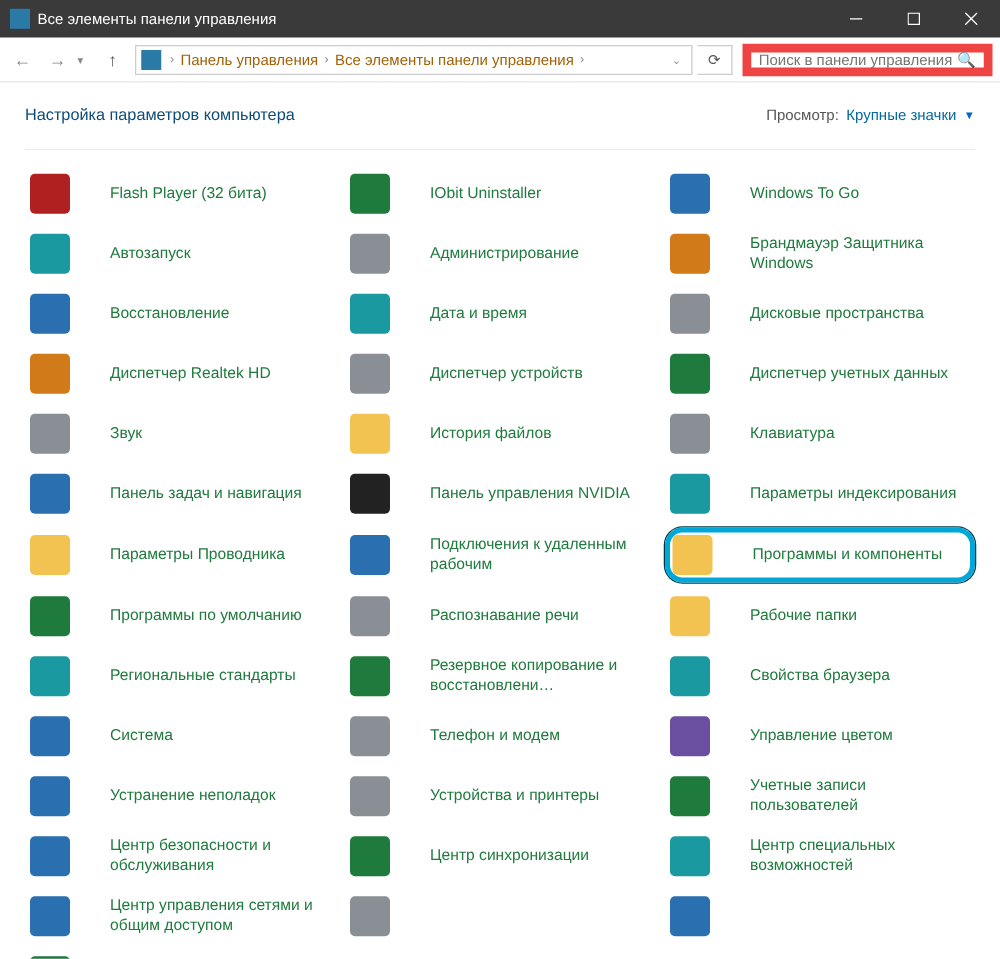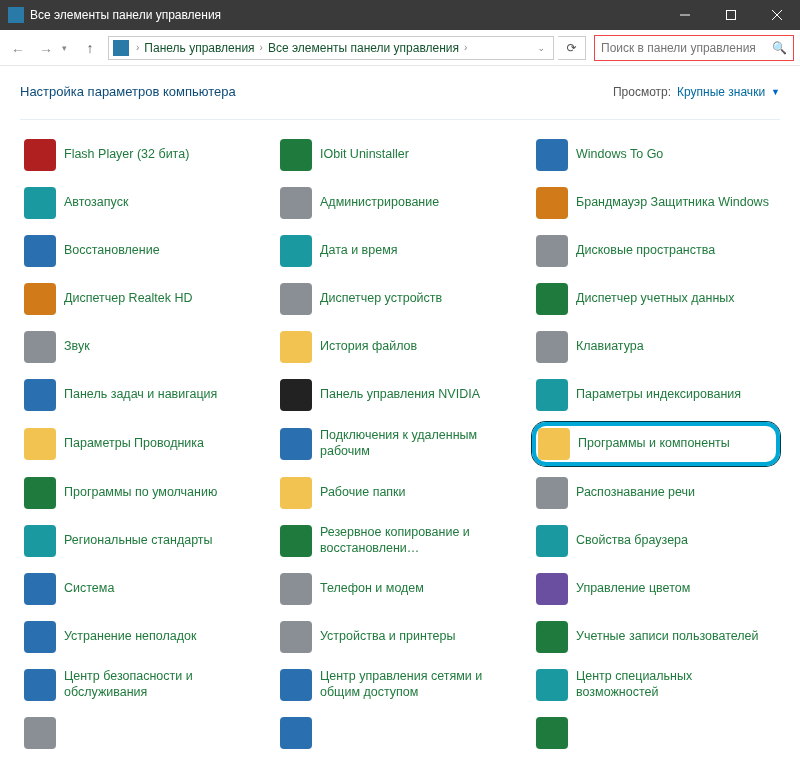--- a/index.html
+++ b/index.html
@@ -64,31 +64,31 @@
     display: flex;
     align-items: center;
     padding: 0 4px;
     background: #fff;
     font-size: 12px;
   }
   .addressbar .addr-icon {
     width: 16px; height: 16px; margin-right: 4px;
     background: #2a7aa8;
   }
-  .addressbar .crumb { padding: 0 2px; color: #14532d; }
+  .addressbar .crumb { padding: 0 2px; color: #a16207; }
   .addressbar .crumb-sep { color: #888; padding: 0 3px; font-size: 10px; }
   .addressbar .spacer { flex: 1; }
   .addressbar .addr-dropdown { color: #888; font-size: 9px; padding: 0 4px; }
   .refresh-btn {
     width: 28px; height: 24px; border: 1px solid #ccc; border-left: none;
     display: flex; align-items: center; justify-content: center;
     color: #555;
   }
   .searchbox {
-    width: 200px; height: 26px; border: 1px solid #ef4444;
+    width: 200px; height: 26px; border: 7px solid #ef4444;
     display: flex; align-items: center; padding: 0 6px;
     color: #888; margin-left: 4px; background: #fff;
   }
   .searchbox input {
     border: none; outline: none; width: 100%; font-size: 12px;
     color: #888; background: transparent;
   }
   .searchbox .search-icon { margin-left: 4px; color: #888; }
 
   
@@ -119,20 +119,21 @@
     column-gap: 8px;
     row-gap: 6px;
   }
   .cp-item {
     display: flex;
     align-items: center;
     padding: 4px 4px;
     min-height: 42px;
     border-radius: 2px;
     position: relative;
+    gap: 24px;
   }
   .cp-item .icon {
     width: 32px; height: 32px; flex-shrink: 0;
     margin-right: 8px;
     border-radius: 4px;
     display: flex; align-items: center; justify-content: center;
     font-size: 16px; color: #fff;
   }
   .cp-item .label {
     color: #1f7a3d;
@@ -300,28 +301,28 @@
       </div>
       <div class="cp-item highlight">
         <div class="icon ic-folder"></div>
         <div class="label">Программы и компоненты</div>
       </div>
       <div class="cp-item">
         <div class="icon ic-green"></div>
         <div class="label">Программы по умолчанию</div>
       </div>
       <div class="cp-item">
+        <div class="icon ic-grey"></div>
+        <div class="label">Распознавание речи</div>
+      </div>
+      <div class="cp-item">
         <div class="icon ic-folder"></div>
         <div class="label">Рабочие папки</div>
       </div>
       <div class="cp-item">
-        <div class="icon ic-grey"></div>
-        <div class="label">Распознавание речи</div>
-      </div>
-      <div class="cp-item">
         <div class="icon ic-teal"></div>
         <div class="label">Региональные стандарты</div>
       </div>
       <div class="cp-item">
         <div class="icon ic-green"></div>
         <div class="label">Резервное копирование и восстановлени…</div>
       </div>
       <div class="cp-item">
         <div class="icon ic-teal"></div>
         <div class="label">Свойства браузера</div>
@@ -348,28 +349,32 @@
       </div>
       <div class="cp-item">
         <div class="icon ic-green"></div>
         <div class="label">Учетные записи пользователей</div>
       </div>
       <div class="cp-item">
         <div class="icon ic-blue"></div>
         <div class="label">Центр безопасности и обслуживания</div>
       </div>
       <div class="cp-item">
+        <div class="icon ic-green"></div>
+        <div class="label">Центр синхронизации</div>
+      </div>
+      <div class="cp-item">
+        <div class="icon ic-teal"></div>
+        <div class="label">Центр специальных возможностей</div>
+      </div>
+      <div class="cp-item">
         <div class="icon ic-blue"></div>
         <div class="label">Центр управления сетями и общим доступом</div>
       </div>
       <div class="cp-item">
-        <div class="icon ic-teal"></div>
-        <div class="label">Центр специальных возможностей</div>
-      </div>
-      <div class="cp-item">
         <div class="icon ic-grey"></div>
       </div>
       <div class="cp-item">
         <div class="icon ic-blue"></div>
       </div>
       <div class="cp-item">
         <div class="icon ic-green"></div>
       </div>
     </div>
 </div>

